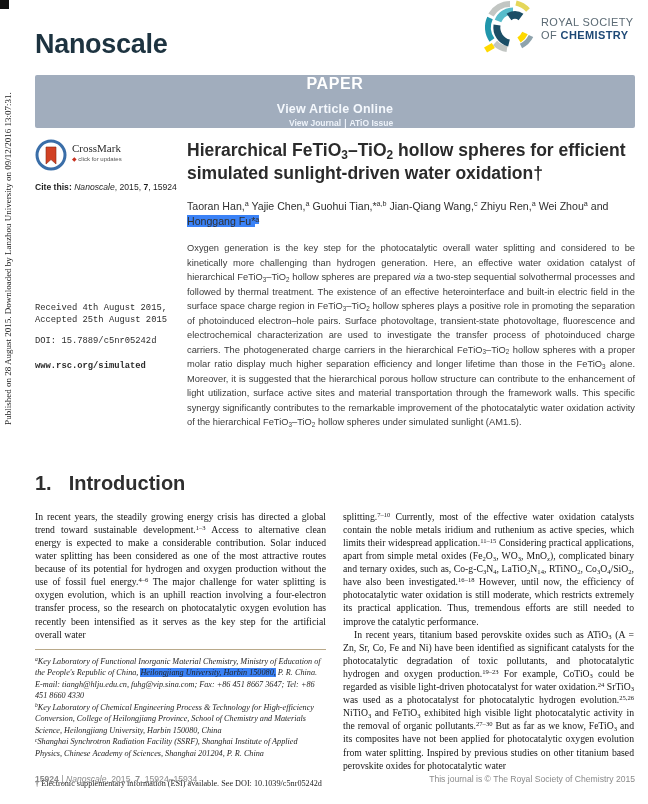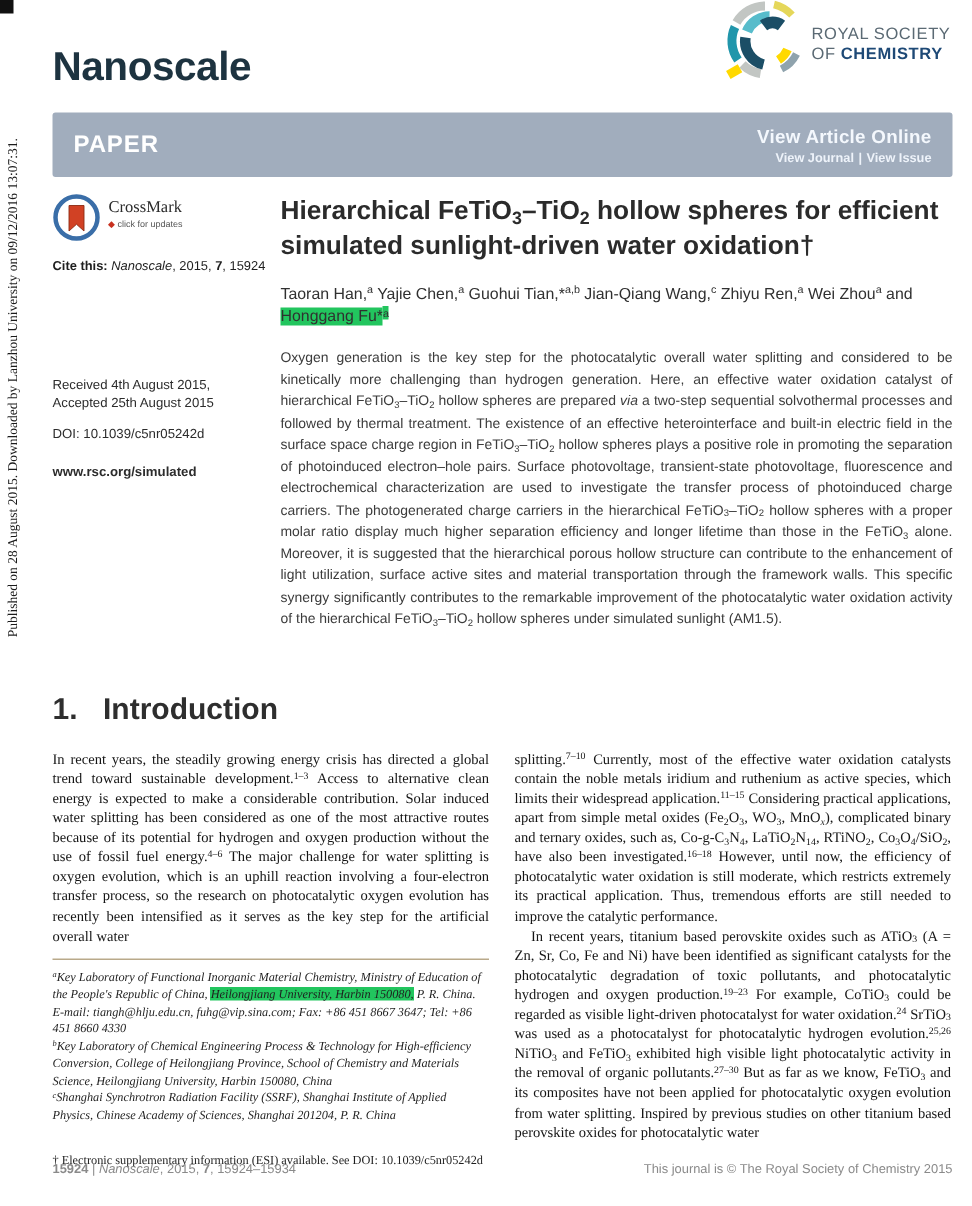--- a/index.html
+++ b/index.html
@@ -21,63 +21,63 @@
   }
 
   .content { position:absolute; left:35px; top:0; width:600px; }
 
   
   .masthead { display:flex; justify-content:space-between; align-items:flex-end; height:62px; }
   .journal-title { font-size:27px; font-weight:bold; color:#1d3340; letter-spacing:-0.3px; padding-bottom:2px; }
   .rsc-logo { display:flex; align-items:flex-end; margin-bottom:8px; }
 
   .paper-bar {
-    margin-top:13px; height:43px; background:#a1adbd; border-radius:2px;
-    display:flex; justify-content:space-between; align-items:center; padding:0 14px;
+    margin-top:13px; height:53px; background:#a1adbd; border-radius:2px;
+    display:flex; justify-content:space-between; align-items:center; padding:0 14px;flex-direction:column;
   }
   .paper-label { color:#ffffff; font-size:16px; font-weight:bold; letter-spacing:0.6px; }
   .view-block { text-align:right; }
   .view-article { font-size:12.5px; font-weight:bold; color:#f4f8fd; letter-spacing:0.2px; cursor:pointer; }
   .view-links { font-size:8.5px; font-weight:bold; color:#eef3fa; margin-top:2px; }
   .view-links span { cursor:pointer;text-align:right; }
   .view-links .sep { padding:0 3px; cursor:default; }
 
   
   .article-header { display:flex; margin-top:11px; }
   .left-info { width:150px; flex-shrink:0; }
   .right-article { flex:1; padding-left:2px; }
 
-  .crossmark { display:flex; align-items:flex-start;text-align:center; }
+  .crossmark { display:flex; align-items:flex-start; }
   .crossmark-text { margin-left:5px; margin-top:3px; }
   .crossmark-name { font-size:11px; color:#2b2b2b; font-family:"Liberation Serif",serif; }
   .crossmark-sub { font-size:6px; color:#555; margin-top:1px; }
   .crossmark-sub .diamond { color:#c8311f; font-size:6px; }
   .cite-line { margin-top:11px; font-size:8.6px; color:#1f1f1f; }
-  .received-block { margin-top:68px; font-size:8.8px; line-height:1.4; color:#2c2c2c; }
+  .received-block { margin-top:110px; font-size:8.8px; line-height:1.4; color:#2c2c2c;font-family:Liberation Mono, monospace; }
   .doi-line { margin-top:8px; font-size:8.8px; color:#2c2c2c; }
   .website-line { margin-top:13px; font-size:8.8px; font-weight:bold; color:#2c2c2c; cursor:pointer; }
 
   .article-title { font-size:17.5px; font-weight:bold; color:#2b2b2b; line-height:1.33; max-width:450px; }
   .authors { margin-top:13px; font-size:10.6px; color:#303030; line-height:1.5; max-width:430px; }
   .abstract { margin-top:11px; font-size:9.3px; line-height:1.56; text-align:justify; color:#3b3b3b; max-width:452px; }
 
   
   .section-heading { margin-top:42px; font-size:20px; font-weight:bold; color:#2e2e2e; }
   .section-heading .num { margin-right:17px; }
   .columns { display:flex; gap:17px; margin-top:15px; }
   .col { width:291px; font-family:"Liberation Serif", serif; font-size:9.7px; line-height:13.1px;
          text-align:justify; color:#151515; }
   .col p { margin:0; }
   .p-indent { text-indent:11px; }
   .fn-rule { border:none; border-top:1px solid #b9a98a; margin:8px 0 6px; }
   .footnote { font-size:8.2px; line-height:11.5px; color:#1e1e1e; text-align:left; }
   .fn-italic { font-style:italic; }
   .footnote.justify { text-align:justify;margin-top:19px; }
 
-  .hl { background:#22c55e; }
+  .hl { background:#3b82f6; }
 
   sup, sub { font-size:68%; line-height:0; position:relative; vertical-align:baseline; }
   sup { top:-0.45em; }
   sub { bottom:-0.22em; }
 
   
   .footer {
     position:absolute; left:35px; right:13px; bottom:20px;
     display:flex; justify-content:space-between; align-items:baseline;
     font-size:8.6px; color:#8a8a8a;
@@ -117,42 +117,42 @@
           </text>
         </svg>
       </div>
     </div>
 
     <div class="paper-bar">
       <div class="paper-label">PAPER</div>
       <div class="view-block">
         <div class="view-article">View Article Online</div>
         <div class="view-links">
-          <span>View Journal</span><span class="sep">|</span><span>View Issue</span>
+          <span>View Journal</span><span class="sep">|</span><span>ATiO Issue</span>
         </div>
       </div>
     </div>
 
     <div class="article-header">
       <div class="left-info">
         <div class="crossmark">
           <svg width="32" height="32" viewBox="0 0 32 32">
             <circle cx="16" cy="16" r="14" fill="#ffffff" stroke="#3a6ea8" stroke-width="3"></circle>
             <path d="M11 8 h10 v17 l-5 -4.5 l-5 4.5 z" fill="#d14124" stroke="#8c2a12" stroke-width="0.6"></path>
           </svg>
           <div class="crossmark-text">
             <div class="crossmark-name">CrossMark</div>
             <div class="crossmark-sub"><span class="diamond">◆</span> <span>click for updates</span></div>
           </div>
         </div>
         <div class="cite-line"><span style="font-weight: bold;">Cite this: </span><span style="font-style: italic;">Nanoscale</span><span>, 2015, </span><span style="font-weight: bold;">7</span><span>, 15924</span></div>
         <div class="received-block">
           <div>Received 4th August 2015,</div>
           <div>Accepted 25th August 2015</div>
-          <div class="doi-line">DOI: 10.1039/c5nr05242d</div>
+          <div class="doi-line">DOI: 15.7889/c5nr05242d</div>
           <div class="website-line">www.rsc.org/simulated</div>
         </div>
       </div>
 
       <div class="right-article">
         <h1 class="article-title"><span>Hierarchical FeTiO</span><sub>3</sub><span>–TiO</span><sub>2</sub><span> hollow spheres for efficient simulated sunlight-driven water oxidation†</span></h1>
         <div class="authors"><span>Taoran Han,</span><sup>a</sup><span> Yajie Chen,</span><sup>a</sup><span> Guohui Tian,*</span><sup>a,b</sup><span> Jian-Qiang Wang,</span><sup>c</sup><span> Zhiyu Ren,</span><sup>a</sup><span> Wei Zhou</span><sup>a</sup><span> and </span><span class="hl">Honggang Fu*</span><sup class="hl">a</sup></div>
         <div class="abstract"><span>Oxygen generation is the key step for the photocatalytic overall water splitting and considered to be kinetically more challenging than hydrogen generation. Here, an effective water oxidation catalyst of hierarchical FeTiO</span><sub>3</sub><span>–TiO</span><sub>2</sub><span> hollow spheres are prepared </span><span style="font-style: italic;">via</span><span> a two-step sequential solvothermal processes and followed by thermal treatment. The existence of an effective heterointerface and built-in electric field in the surface space charge region in FeTiO</span><sub>3</sub><span>–TiO</span><sub>2</sub><span> hollow spheres plays a positive role in promoting the separation of photoinduced electron–hole pairs. Surface photovoltage, transient-state photovoltage, fluorescence and electrochemical characterization are used to investigate the transfer process of photoinduced charge carriers. The photogenerated charge carriers in the hierarchical FeTiO</span><sub>3</sub><span>–TiO</span><sub>2</sub><span> hollow spheres with a proper molar ratio display much higher separation efficiency and longer lifetime than those in the FeTiO</span><sub>3</sub><span> alone. Moreover, it is suggested that the hierarchical porous hollow structure can contribute to the enhancement of light utilization, surface active sites and material transportation through the framework walls. This specific synergy significantly contributes to the remarkable improvement of the photocatalytic water oxidation activity of the hierarchical FeTiO</span><sub>3</sub><span>–TiO</span><sub>2</sub><span> hollow spheres under simulated sunlight (AM1.5).</span></div>
       </div>
     </div>

